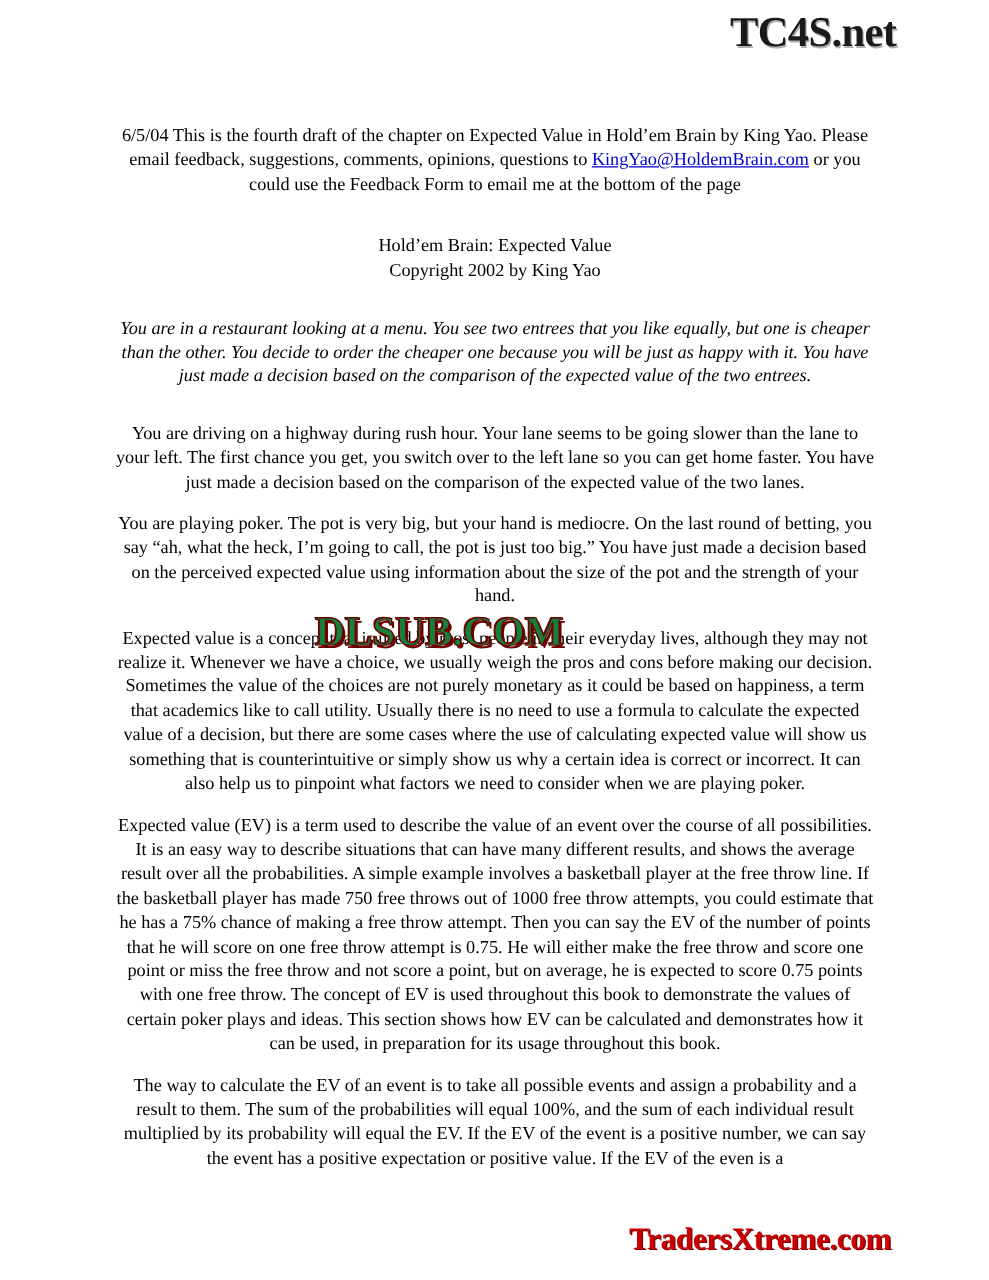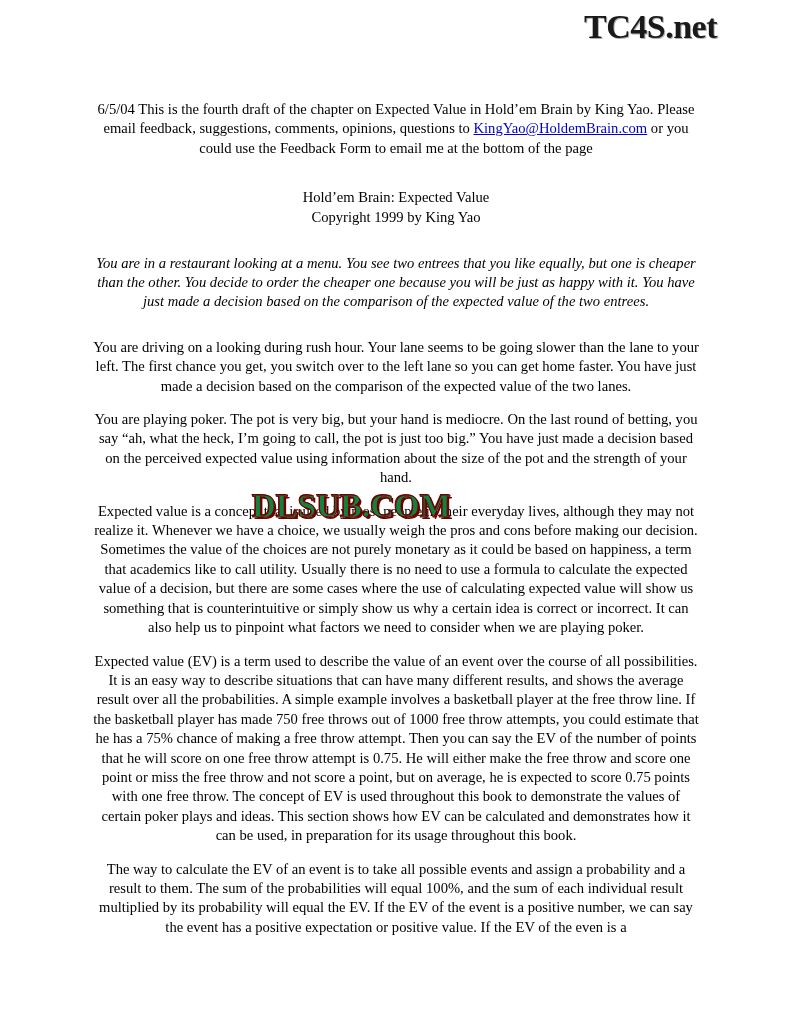--- a/index.html
+++ b/index.html
@@ -95,28 +95,29 @@
   <div class="content">
 
     <p class="tight">
       <span>6/5/04 This is the fourth draft of the chapter on Expected Value in Hold’em Brain by King Yao.</span>
       <span>Please email feedback, suggestions, comments, opinions, questions to</span>
       <a class="email" href="#">KingYao@HoldemBrain.com</a><span> or you could use the Feedback Form to email me at the bottom of the page</span>
     </p>
 
     <div class="heading-block">
       <div>Hold’em Brain: Expected Value</div>
-      <div>Copyright 1999 by King Yao</div>
+      <div>Copyright 2002 by King Yao</div>
     </div>
 
     <p class="gap-big">You are in a restaurant looking at a menu.  You see two entrees that you like equally, but one is cheaper than the other.  You decide to order the cheaper one because you will be just as happy with it.  You have just made a decision based on the comparison of the expected value of the two entrees.</p>
-    <p>You are driving on a looking during rush hour.  Your lane seems to be going slower than the lane to your left.  The first chance you get, you switch over to the left lane so you can get home faster.  You have just made a decision based on the comparison of the expected value of the two lanes.</p>
+    <p>You are driving on a highway during rush hour.  Your lane seems to be going slower than the lane to your left.  The first chance you get, you switch over to the left lane so you can get home faster.  You have just made a decision based on the comparison of the expected value of the two lanes.</p>
     <p>You are playing poker.  The pot is very big, but your hand is mediocre.  On the last round of betting, you say “ah, what the heck, I’m going to call, the pot is just too big.”  You have just made a decision based on the perceived expected value using information about the size of the pot and the strength of your hand.</p>
     <p>Expected value is a concept that is used by most people in their everyday lives, although they may not realize it.  Whenever we have a choice, we usually weigh the pros and cons before making our decision.  Sometimes the value of the choices are not purely monetary as it could be based on happiness, a term that academics like to call utility.  Usually there is no need to use a formula to calculate the expected value of a decision, but there are some cases where the use of calculating expected value will show us something that is counterintuitive or simply show us why a certain idea is correct or incorrect.  It can also help us to pinpoint what factors we need to consider when we are playing poker.</p>
     <p>Expected value (EV) is a term used to describe the value of an event over the course of all possibilities.  It is an easy way to describe situations that can have many different results, and shows the average result over all the probabilities.  A simple example involves a basketball player at the free throw line.  If the basketball player has made 750 free throws out of 1000 free throw attempts, you could estimate that he has a 75% chance of making a free throw attempt.  Then you can say the EV of the number of points that he will score on one free throw attempt is 0.75.  He will either make the free throw and score one point or miss the free throw and not score a point, but on average, he is expected to score 0.75 points with one free throw.  The concept of EV is used throughout this book to demonstrate the values of certain poker plays and ideas.  This section shows how EV can be calculated and demonstrates how it can be used, in preparation for its usage throughout this book.</p>
     <p>The way to calculate the EV of an event is to take all possible events and assign a probability and a result to them.  The sum of the probabilities will equal 100%, and the sum of each individual result multiplied by its probability will equal the EV.  If the EV of the event is a positive number, we can say the event has a positive expectation or positive value.  If the EV of the even is a</p>
 
   </div>
 
   <div class="dlsub-watermark">DLSUB.COM</div>
 
+  <div class="watermark-bottom">TradersXtreme.com</div>
 
 </div>
 
 </body></html>

